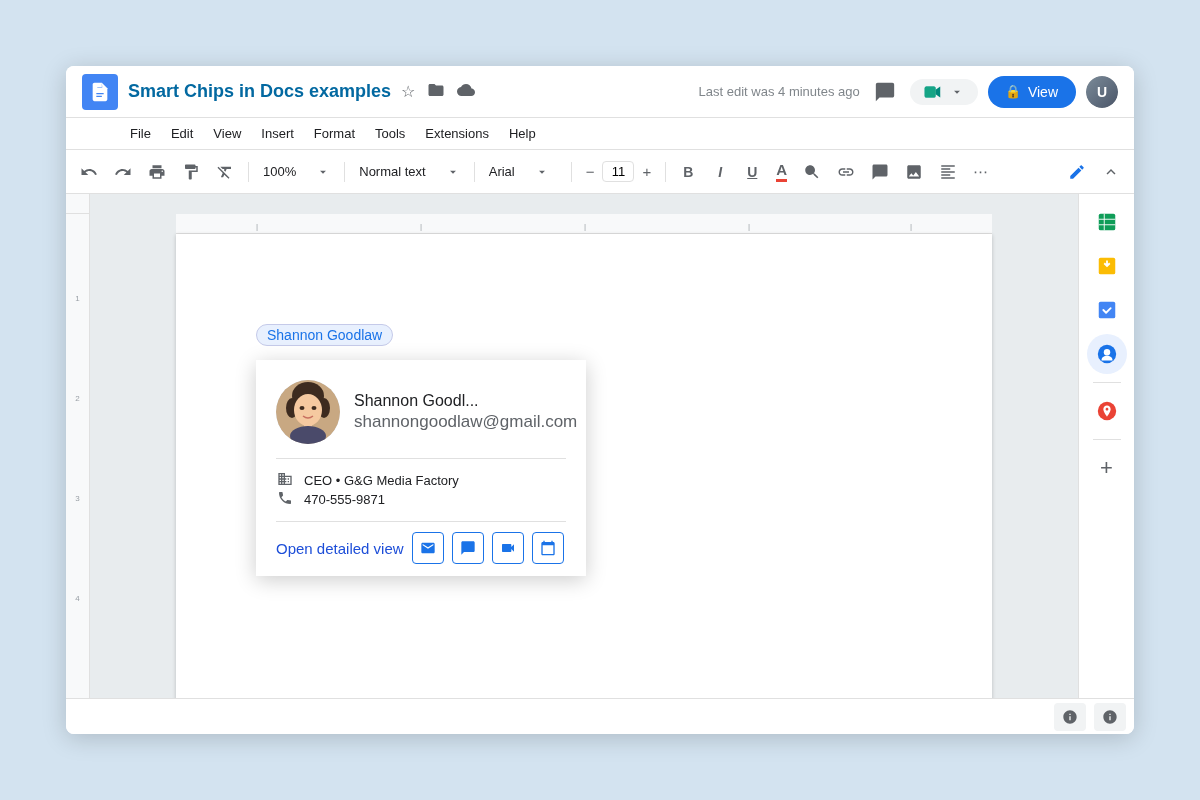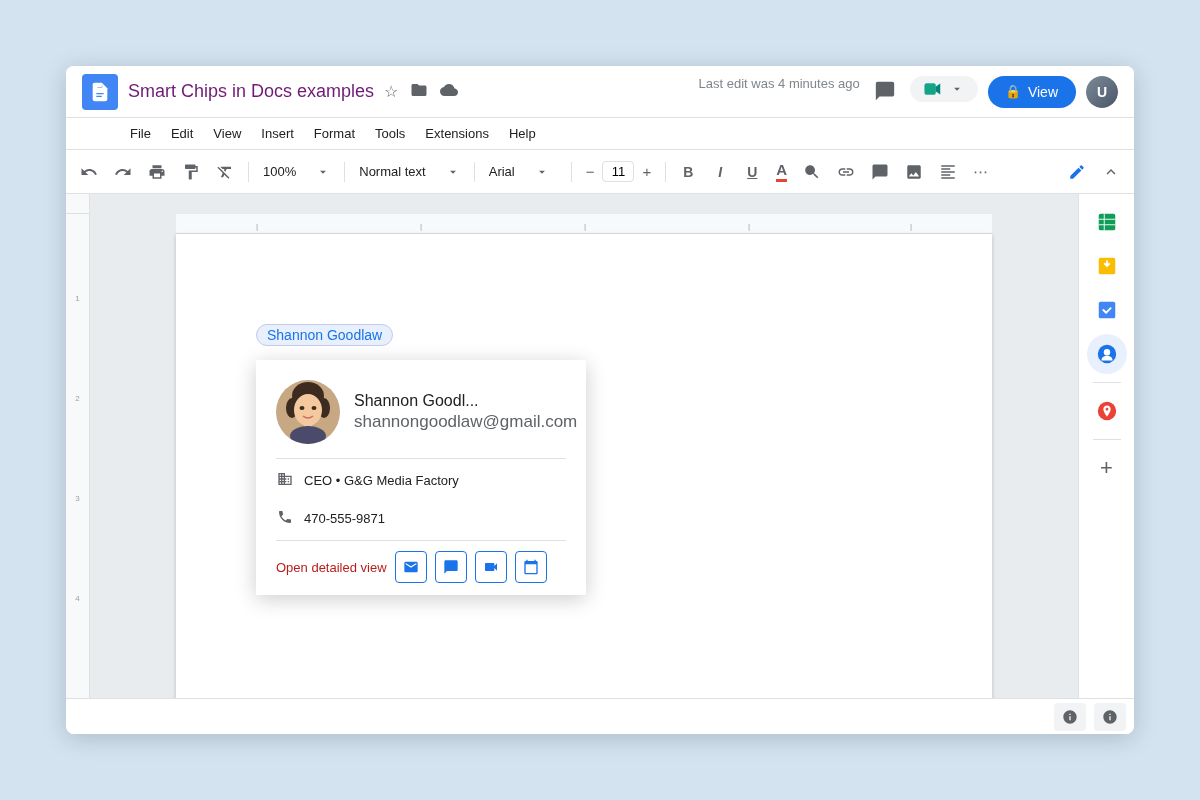--- a/index.html
+++ b/index.html
@@ -49,40 +49,40 @@
       flex-direction: column;
       flex: 1;
     }
     .title-row {
       display: flex;
       align-items: center;
       gap: 8px;
     }
     .doc-title {
       font-size: 18px;
-      font-weight: 400;
-      color: #701a75;
+      font-weight: 700;
+      color: #0369a1;
       font-family: 'Google Sans', Arial, sans-serif;
     }
     .title-icons {
       display: flex;
       gap: 8px;
       align-items: center;
     }
     .title-icon-btn {
       color: #5f6368;
       cursor: pointer;
       font-size: 16px;
       background: none;
       border: none;
       padding: 2px;
     }
     .header-right {
       display: flex;
-      align-items: flex-start;
+      align-items: center;
       gap: 10px;
     }
     .last-edit {
       font-size: 13px;
       color: #80868b;
       font-family: 'Google Sans', Arial, sans-serif;
     }
     .comment-btn {
       background: none;
       border: none;
@@ -291,21 +291,21 @@
       color: #5f6368;
       cursor: pointer;
       font-size: 16px;
       padding: 4px;
     }
     .person-details {
       border-top: 1px solid #e0e0e0;
       padding: 12px 0;
       display: flex;
       flex-direction: column;
-      gap: 19px;
+      gap: 0;
     }
     .person-detail-row {
       display: flex;
       align-items: center;
       gap: 10px;
       font-size: 13px;
       color: #202124;
     }
     .person-detail-icon {
       color: #5f6368;
@@ -316,22 +316,22 @@
     .person-actions {
       display: flex;
       align-items: center;
       padding: 10px 0 12px 0;
       gap: 8px;
       border-top: 1px solid #e0e0e0;
     }
     .open-detail-btn {
       background: none;
       border: none;
-      color: #b91c1c;
-      font-size: 13px;
+      color: #1d4ed8;
+      font-size: 15px;
       font-weight: 500;
       cursor: pointer;
       padding: 4px 0;
       margin-right: 0;
     }
     .action-icon-btn {
       background: none;
       border: 1.5px solid #1a73e8;
       border-radius: 4px;
       color: #1a73e8;

